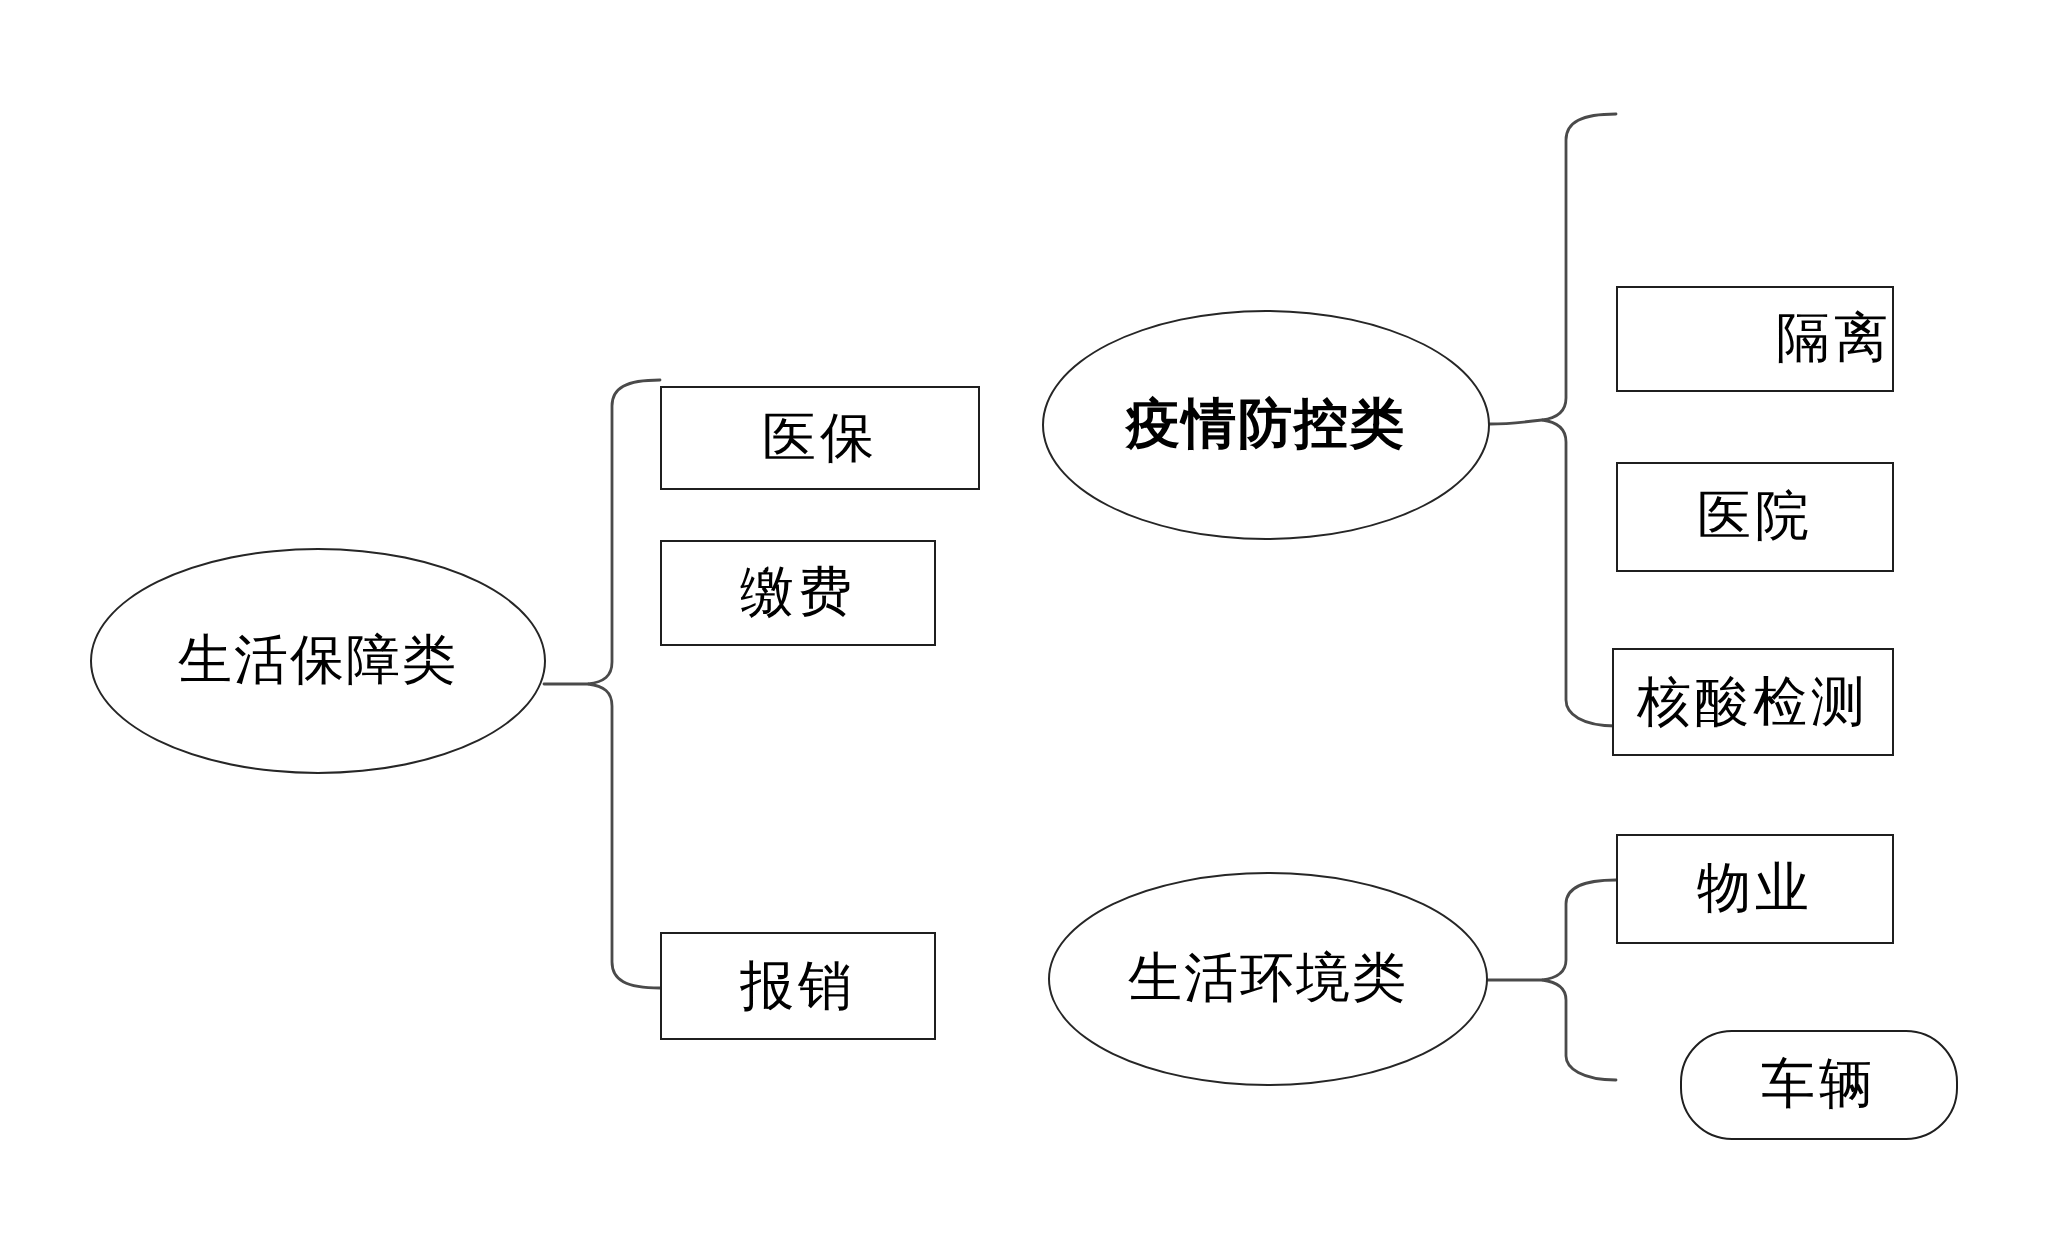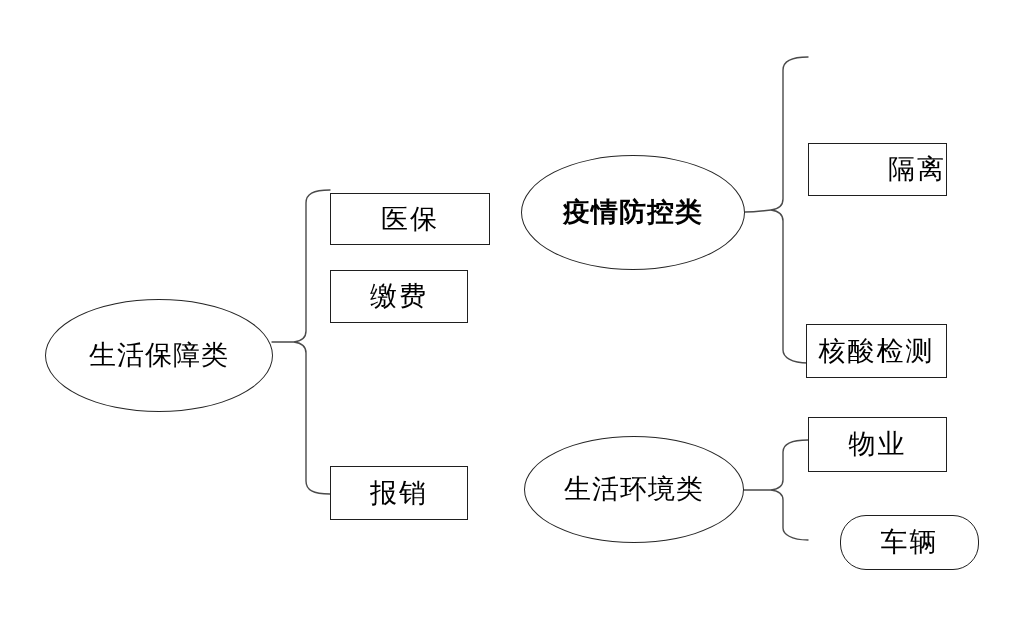--- a/index.html
+++ b/index.html
@@ -62,21 +62,21 @@
 
     <path d="M 808,57 C 791,57 783,61 783,70 L 783,199 C 783,205 779,209 771,210
              C 779,211 783,215 783,221 L 783,350 C 783,357 791,363 808,363"></path>
     <path d="M 745,212 C 755,212 763,211 771,210"></path>
 
     <path d="M 808,440 C 791,440 783,444 783,452 L 783,480 C 783,486 779,489 771,490
              C 779,491 783,494 783,500 L 783,528 C 783,534 791,540 808,540"></path>
     <path d="M 743,490 C 753,490 762,490 771,490"></path>
   </svg>
 
-  <div class="node ellipse" style="left:45px; top:299px; width:228px; height:113px;">
+  <div class="node ellipse" style="left:45px; top:274px; width:228px; height:113px;">
     <span>生活保障类</span>
   </div>
 
   <div class="node ellipse" style="left:521px; top:155px; width:224px; height:115px;font-weight:bold;">
     <span>疫情防控类</span>
   </div>
 
   <div class="node ellipse" style="left:524px; top:436px; width:220px; height:107px;">
     <span>生活环境类</span>
   </div>
@@ -87,20 +87,23 @@
   <div class="node box" style="left:330px; top:270px; width:138px; height:53px;">
     <span>缴费</span>
   </div>
   <div class="node box" style="left:330px; top:466px; width:138px; height:54px;">
     <span>报销</span>
   </div>
 
   <div class="node box" style="left:808px; top:143px; width:139px; height:53px;justify-content:flex-end;">
     <span>隔离</span>
   </div>
+  <div class="node box" style="left:808px; top:231px; width:139px; height:55px;">
+    <span>医院</span>
+  </div>
   <div class="node box" style="left:806px; top:324px; width:141px; height:54px;">
     <span>核酸检测</span>
   </div>
 
   <div class="node box" style="left:808px; top:417px; width:139px; height:55px;">
     <span>物业</span>
   </div>
   <div class="node box" style="left:840px; top:515px; width:139px; height:55px;border-radius:26px;">
     <span>车辆</span>
   </div>

